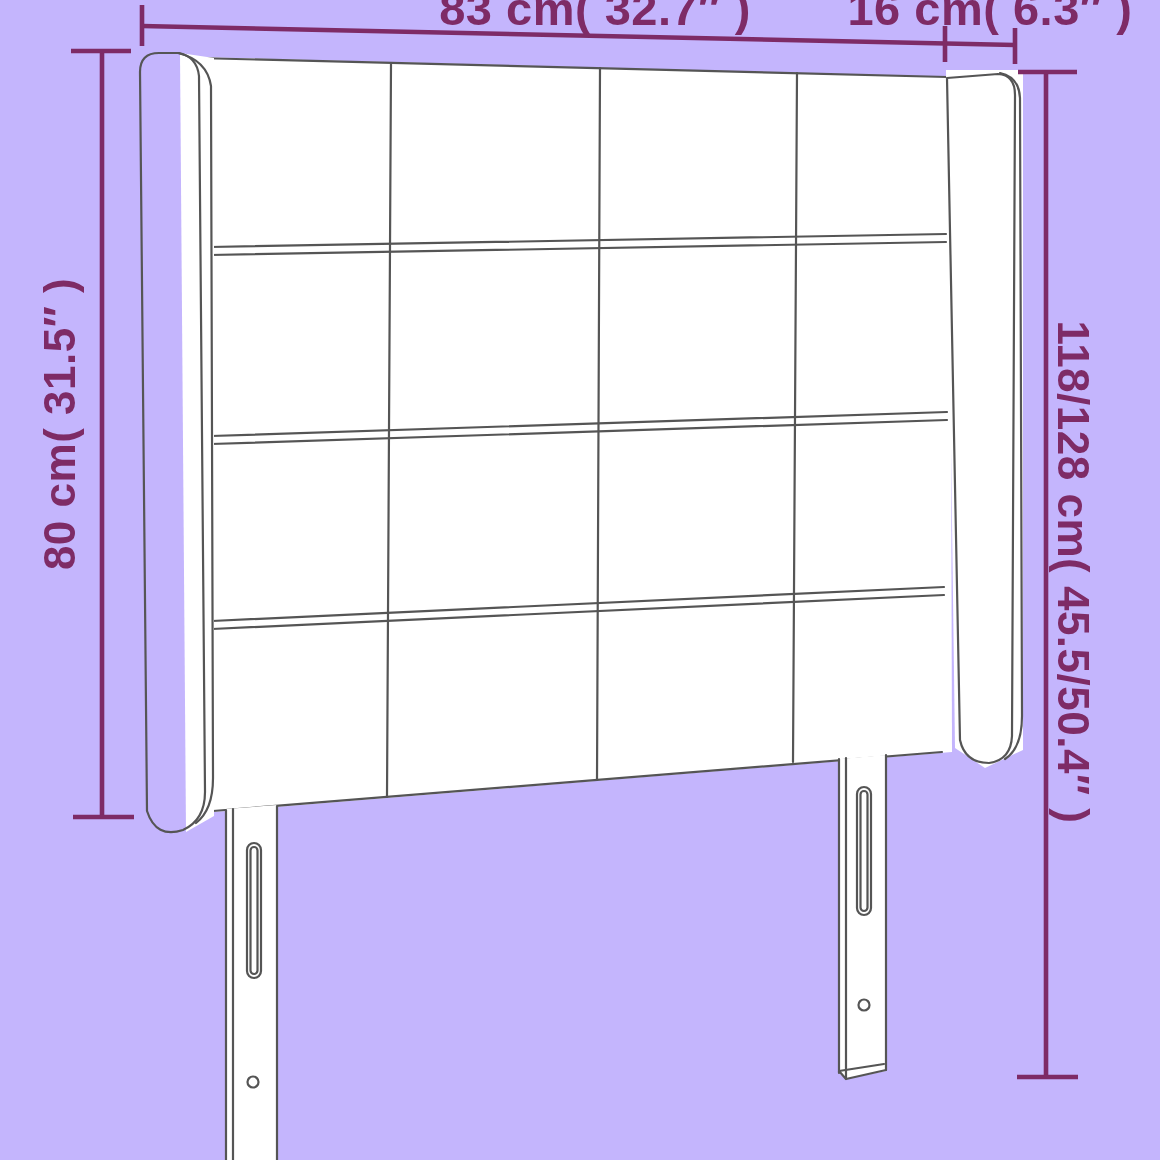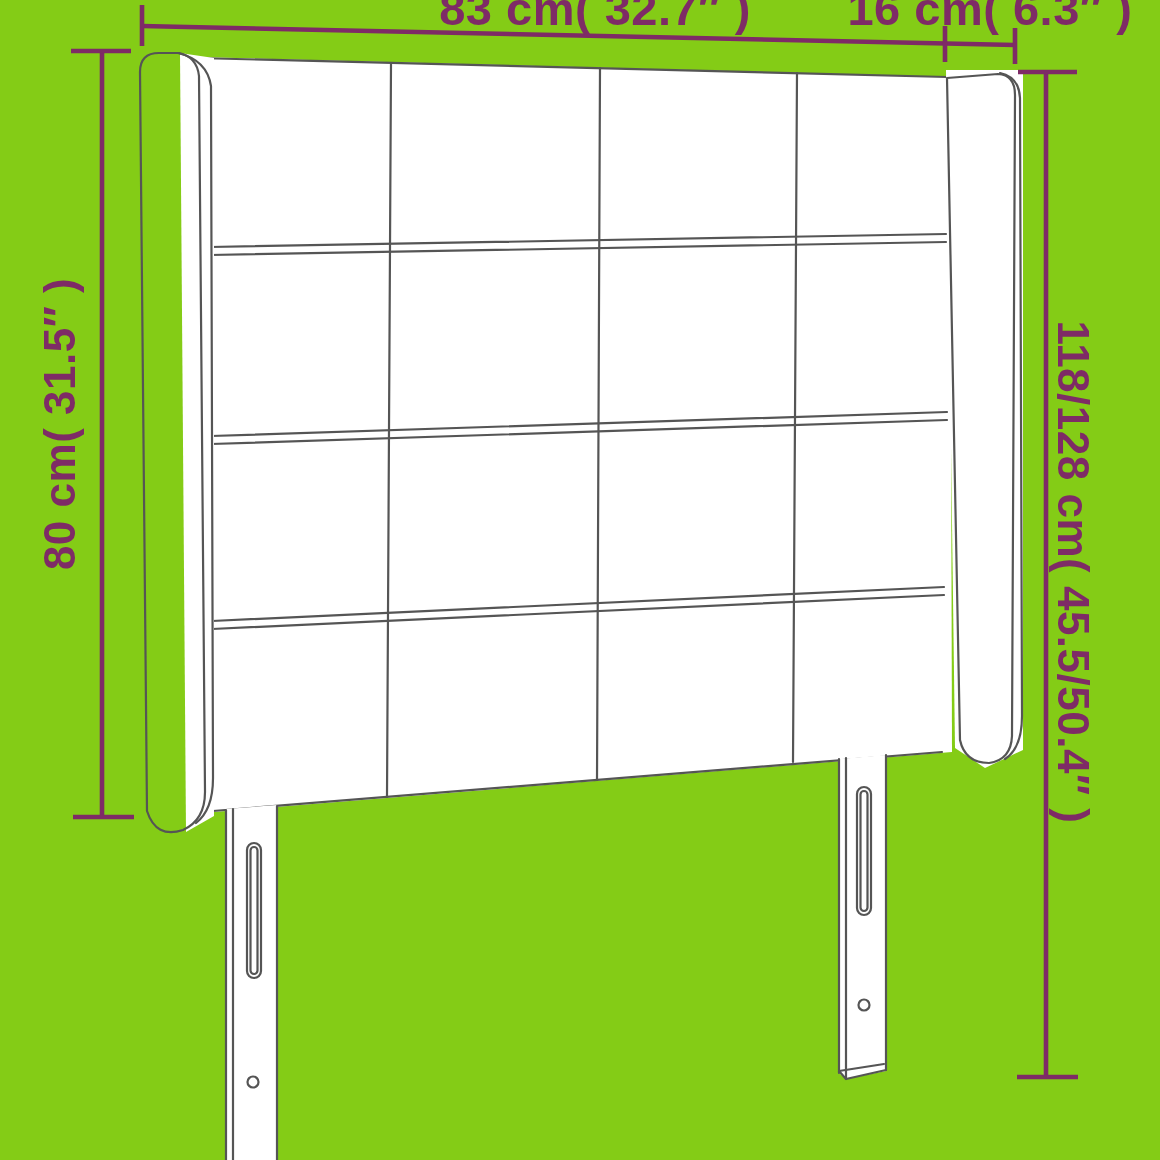--- a/index.html
+++ b/index.html
@@ -1,19 +1,19 @@
 <!DOCTYPE html>
 <html><head>
 <meta charset="utf-8">
 <style>
   html,body{margin:0;padding:0;background:#ffffff;}
   .stage{
     position:relative;
     width:1160px;height:1160px;
-    background:#84cc16;
+    background:#c4b5fd;
     overflow:hidden;
     font-family:"Liberation Sans",sans-serif;
   }
   .stage svg{position:absolute;left:0;top:0;}
   .draw{stroke:#555555;stroke-width:2.2;fill:none;stroke-linecap:round;stroke-linejoin:round;}
   .fillw{fill:#ffffff;stroke:none;}
   .dimstroke{stroke:#7e2b66;stroke-width:4.6;fill:none;stroke-linecap:butt;}
   .dim-label{
     position:absolute;
     color:#7e2b66;

